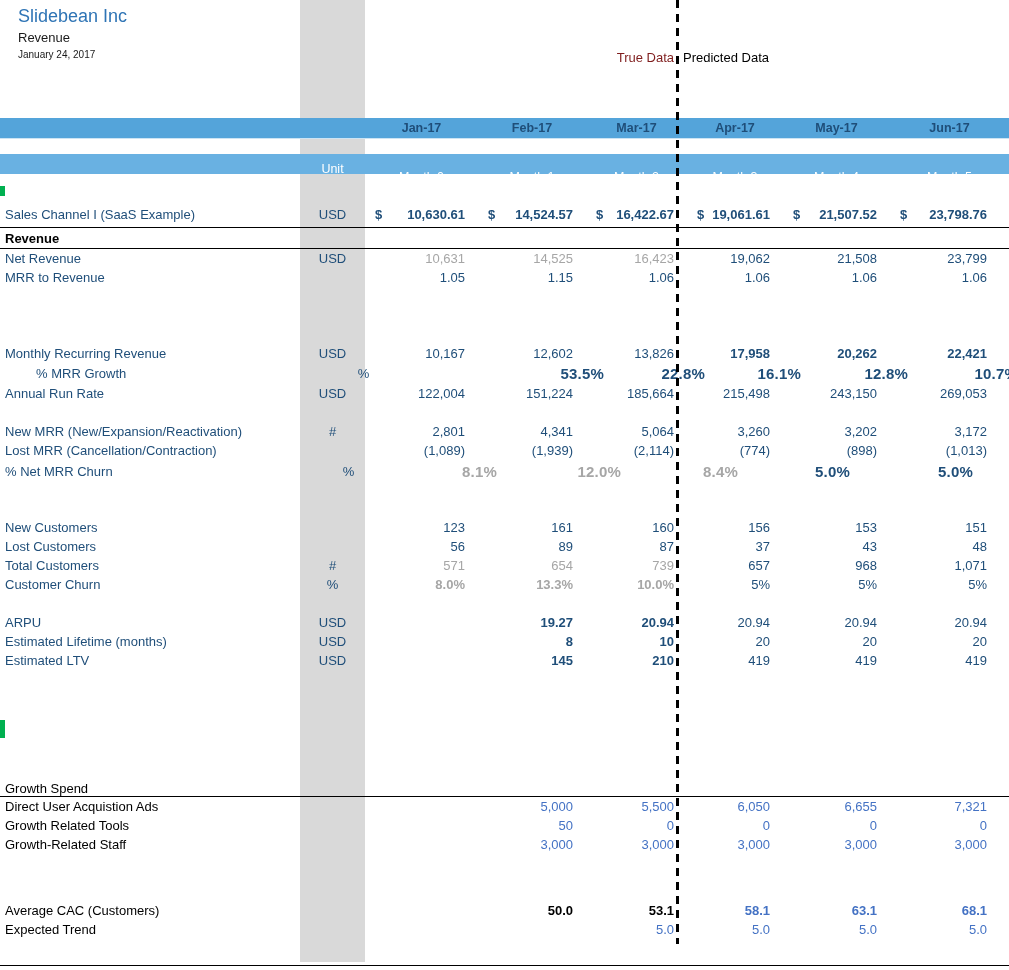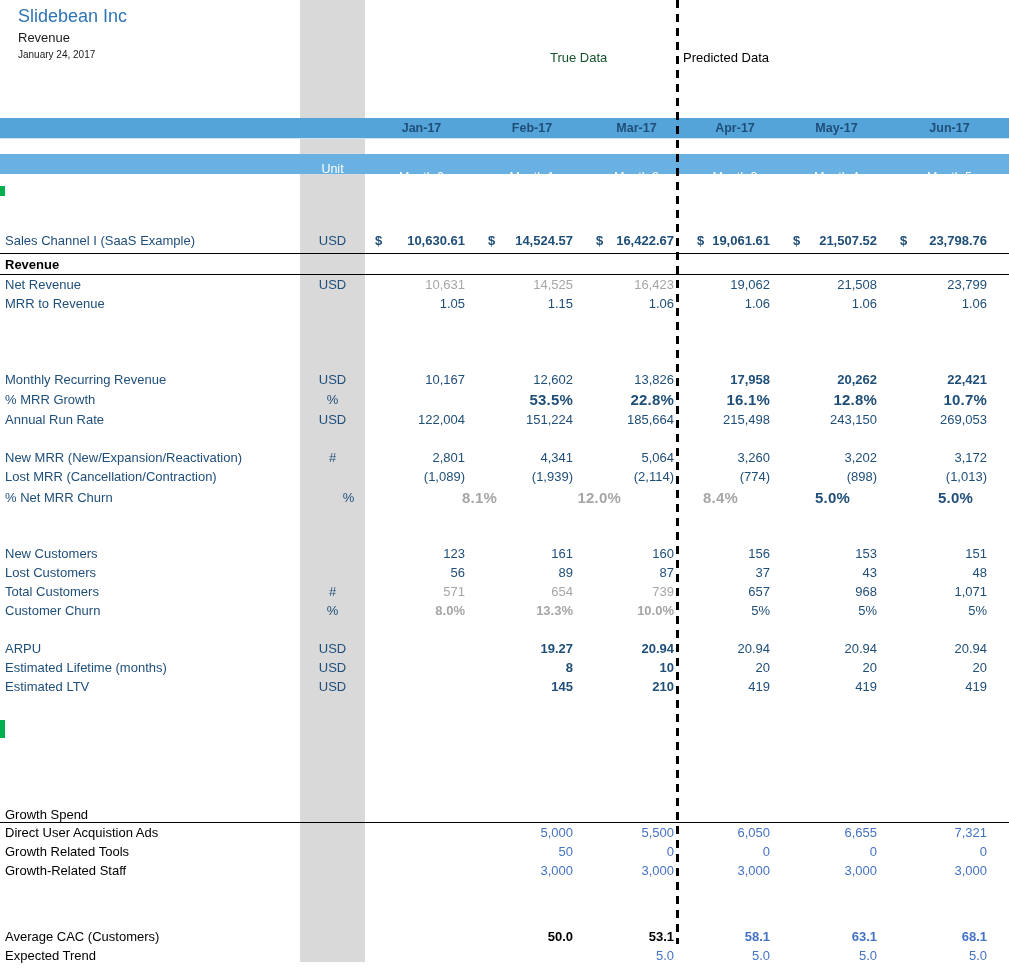--- a/index.html
+++ b/index.html
@@ -3,21 +3,21 @@
 <meta charset="utf-8">
 <style>
   html,body{margin:0;padding:0;background:#fff;}
   .canvas{position:relative;width:1009px;height:970px;background:#fff;overflow:hidden;
           font-family:"Liberation Sans","DejaVu Sans",sans-serif;}
   .grey-col{position:absolute;left:300px;top:0;width:65px;height:962px;background:var(--unit-column-grey,#D9D9D9);z-index:1;}
   
   .company{position:absolute;left:18px;top:6px;font-size:18px;color:var(--company-blue,#2E74B5);z-index:3;}
   .sheet{position:absolute;left:18px;top:30px;font-size:13px;color:#1a1a1a;z-index:3;}
   .date{position:absolute;left:18px;top:49px;font-size:10px;color:#1a1a1a;z-index:3;}
-  .true-label{position:absolute;left:550px;top:50px;width:124px;font-size:13px;color:#14532d;z-index:4;}
+  .true-label{position:absolute;left:550px;top:50px;width:124px;text-align:right;font-size:13px;color:#7f1d1d;z-index:4;}
   .pred-label{position:absolute;left:683px;top:50px;font-size:13px;color:#000;z-index:4;}
   
   .band{position:absolute;left:0;width:1009px;display:grid;z-index:2;
         grid-template-columns:300px 65px 113px 108px 101px 96px 107px 119px;align-items:center;}
   .band1{top:118px;height:20px;background:var(--band-top,#54A4DA);border-bottom:1px solid rgba(255,255,255,.7);}
   .band2{top:154px;height:20px;background:var(--band-bottom,#69B1E2);}
   .band .m{text-align:center;font-size:12.5px;}
   .band1 .m{color:var(--navy,#1F4E79);font-weight:700;}
   .band2 .m{color:#fff;margin-top:16px;}
   .unit-h{text-align:center;color:#fff;font-size:12.5px;}
@@ -78,21 +78,21 @@
     <div class="m">Month 0</div>
     <div class="m">Month 1</div>
     <div class="m">Month 2</div>
     <div class="m">Month 3</div>
     <div class="m">Month 4</div>
     <div class="m">Month 5</div>
   </div>
 
   <div id="table-body" class="tbody">
       <div class="row" style="height: 44px;"></div>
-      <div class="row bb" style="height: 25px; margin-top: 26px;">
+      <div class="row bb" style="height: 25px;">
         <div class="cell label n">Sales Channel I (SaaS Example)</div>
         <div class="cell unit n">USD</div>
         <div class="cell num n b cur">
           <span class="dollar">$</span>
           <span>10,630.61</span>
         </div>
         <div class="cell num n b cur">
           <span class="dollar">$</span>
           <span>14,524.57</span>
         </div>
@@ -141,21 +141,21 @@
       <div class="row">
         <div class="cell label n">Monthly Recurring Revenue</div>
         <div class="cell unit n">USD</div>
         <div class="cell num n">10,167</div>
         <div class="cell num n">12,602</div>
         <div class="cell num n">13,826</div>
         <div class="cell num n b">17,958</div>
         <div class="cell num n b">20,262</div>
         <div class="cell num n b">22,421</div>
       </div>
-      <div class="row" style="height: 21px;">
+      <div class="row" style="height: 21px; padding-left: 31px;">
         <div class="cell label n">% MRR Growth</div>
         <div class="cell unit n">%</div>
         <div class="cell num "></div>
         <div class="cell num n b L">53.5%</div>
         <div class="cell num n b L">22.8%</div>
         <div class="cell num n b L">16.1%</div>
         <div class="cell num n b L">12.8%</div>
         <div class="cell num n b L">10.7%</div>
       </div>
       <div class="row">

